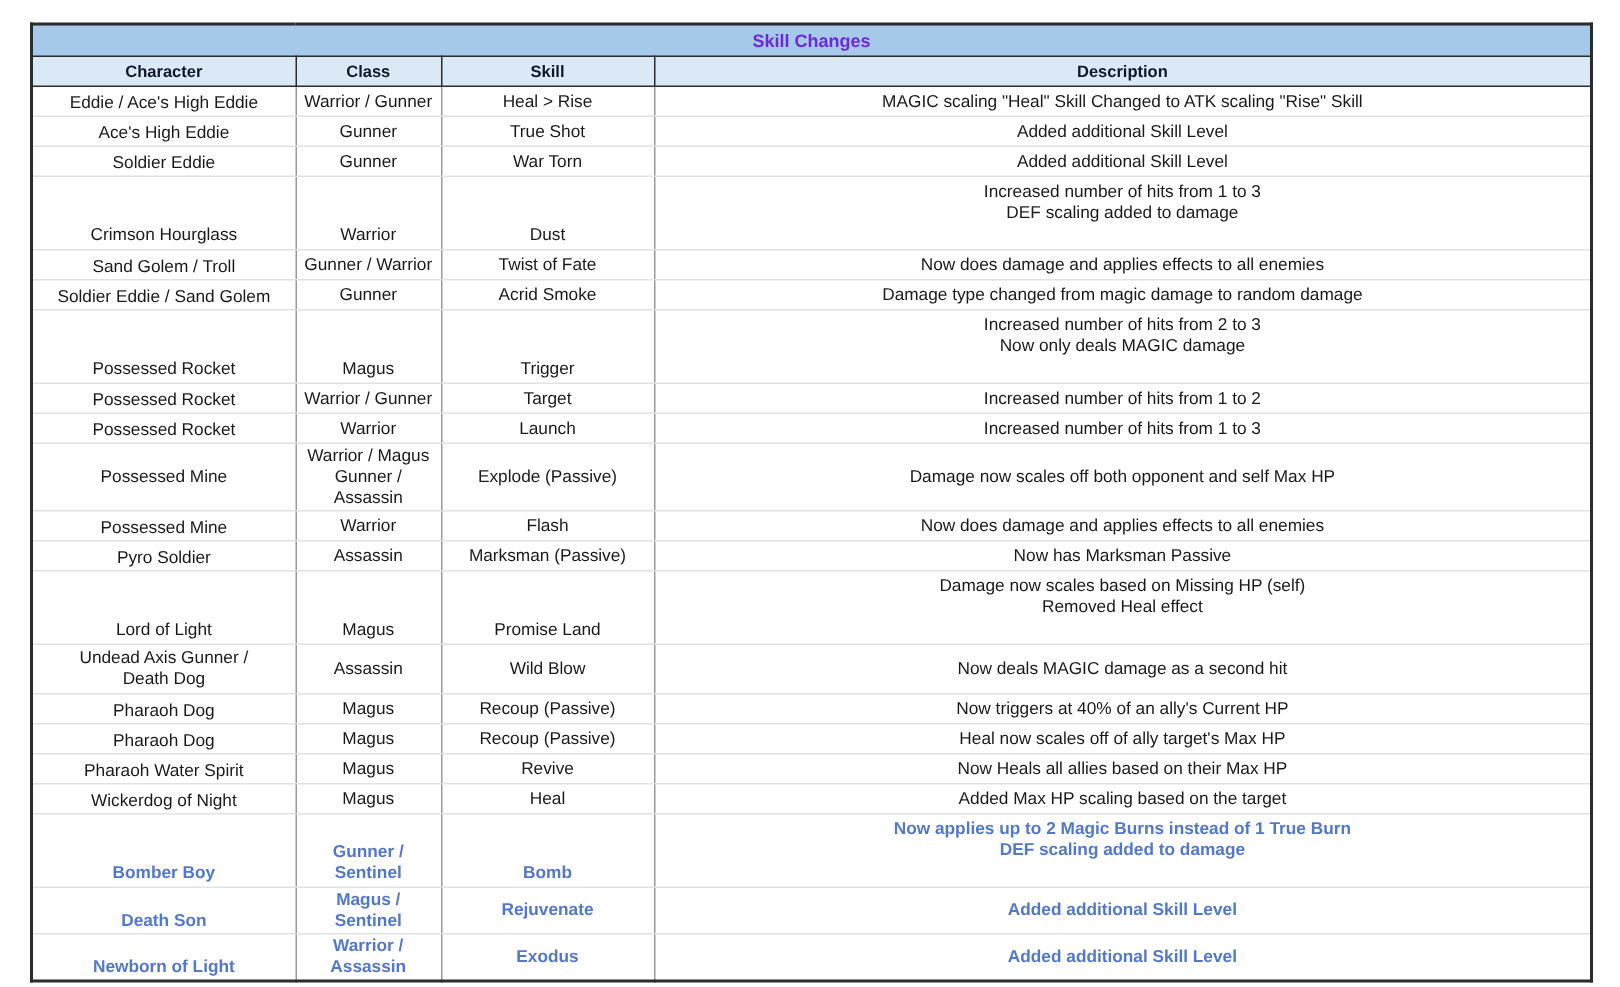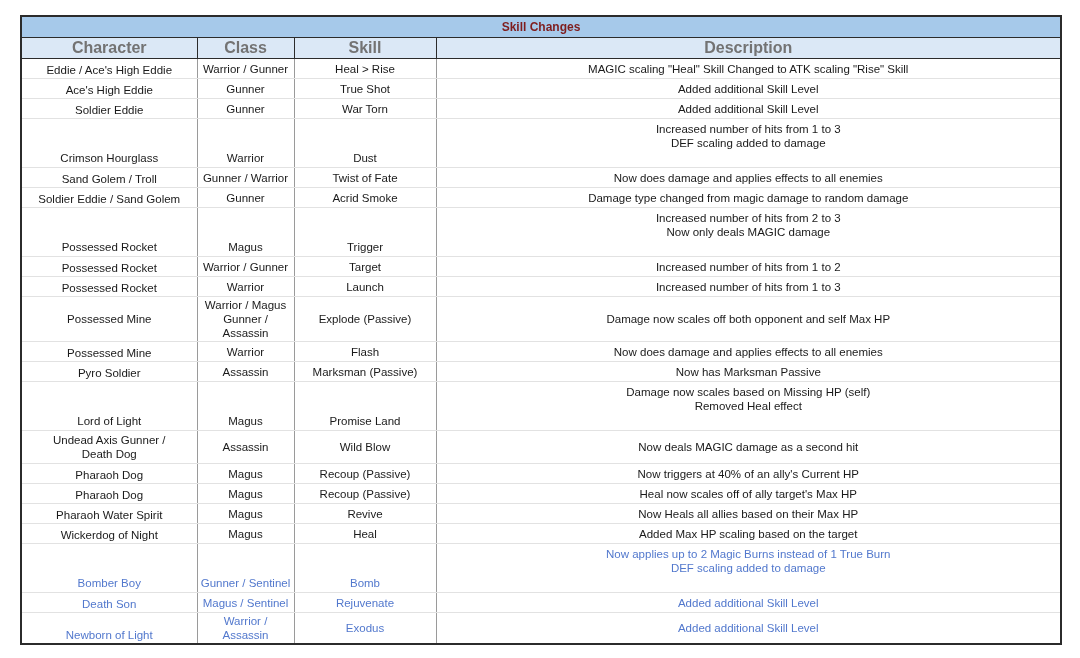--- a/index.html
+++ b/index.html
@@ -37,49 +37,49 @@
   table.skill-table col.c-desc      { width: 625px; }
 
   .title-row td {
     background: #a6c9ea;
     border: 1px solid #2b2b2b;
     text-align: center;
     font-weight: bold;
     font-size: 12px;
     height: 18px;
     padding: 1px 2px;
-    color: #7f1d1d;
+    color: #6d28d9;
   }
 
   .head-row th {
     background: #dbe8f6;
     border: 1px solid #2b2b2b;
     text-align: center;
     font-weight: bold;
-    font-size: 16px;
+    font-size: 11px;
     height: 17px;
     padding: 1px 2px;
-    color: #737373;
+    color: #0f172a;
   }
 
   tbody td {
     border-left: 1px solid #9a9a9a;
     border-right: 1px solid #9a9a9a;
     border-top: 1px solid #e2e2e2;
     border-bottom: 1px solid #e2e2e2;
     text-align: center;
     font-size: 11.5px;
     line-height: 14px;
     padding: 1px 3px;
     vertical-align: middle;
     white-space: pre-line;
     color: #1a1a1a;
   }
 
-  tbody tr.row-blue td { color: #5278cd; }
+  tbody tr.row-blue td { color: #5278cd; font-weight: bold; }
 
   tbody td.cell-char   { vertical-align: bottom; }
   tbody tr.tall td     { height: 44px; }
   tbody tr.tall td.cell-desc { vertical-align: top; padding-top: 3px; }
   tbody tr.tall td.cell-char,
   tbody tr.tall td.cell-class,
   tbody tr.tall td.cell-skill { vertical-align: bottom; padding-bottom: 2px; }
 
   tbody tr.two-line td { height: 30px; vertical-align: middle; margin-top: 48px; }
   tbody tr.two-line td.cell-char  { vertical-align: middle; }

